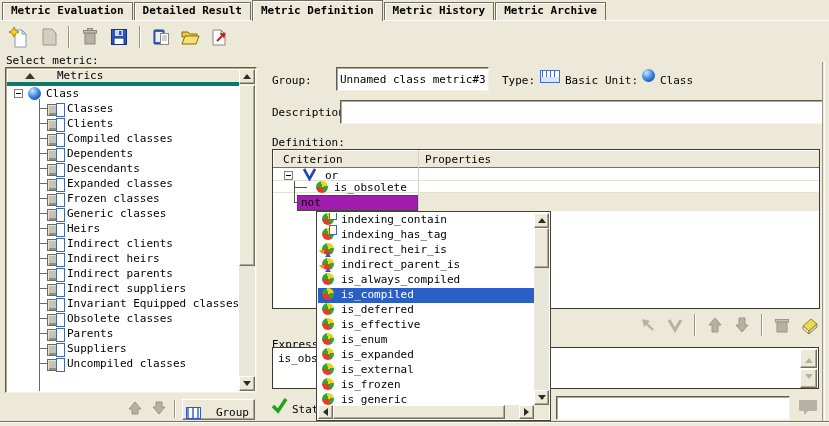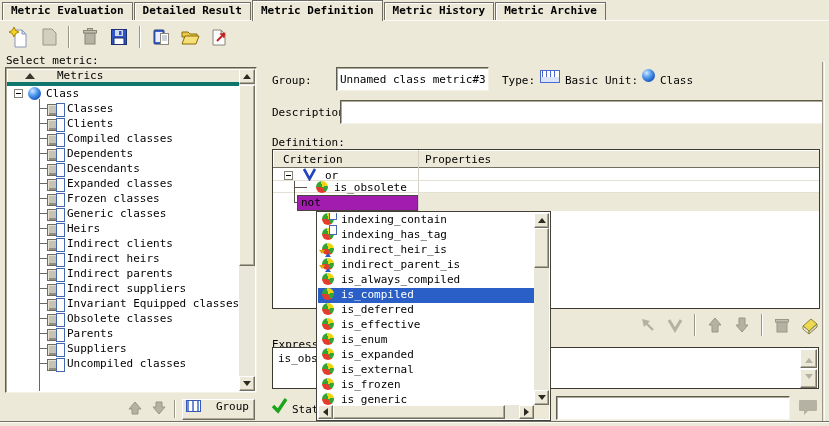--- a/index.html
+++ b/index.html
@@ -44,21 +44,21 @@
           background:radial-gradient(circle at 35% 30%,#cfe6ff,#4d97ec 40%,#1a56c0 75%,#0c3a90)}
   .micon{position:relative;width:17px;height:12px;flex:none}
   .micon::before{content:'';position:absolute;left:0;top:1px;width:10px;height:10px;background:#c6c2b4;
                  border:1px solid #6e6a5e;box-shadow:inset 1px 1px 0 #e6e2d4, inset -2px -2px 0 #918d7f}
   .micon::after{content:'';position:absolute;left:9px;top:0;width:7px;height:12px;background:#fff;border:1px solid #4668b0}
 
   
   #treeFooter{position:absolute;left:5px;top:397px;width:252px;height:24px;display:flex;align-items:center;justify-content:flex-end;gap:6px;padding-right:2px}
   .vsep{width:2px;height:18px;border-left:1px solid #9a9688;border-right:1px solid #fff}
   .raised{background:#ece9d8;border:1px solid;border-color:#fff #716f64 #716f64 #fff;box-shadow:inset -1px -1px 0 #aca894}
-  #groupBtn{height:21px;padding:0 5px 0 3px;display:flex;align-items:flex-start;gap:15px;cursor:default}
+  #groupBtn{height:21px;padding:0 5px 0 3px;display:flex;align-items:flex-end;gap:15px;cursor:default}
   .gridIcon{width:15px;height:12px;background:#fff;border:1px solid #3858b8;
             background-image:repeating-linear-gradient(90deg,#6f8cd8 0 2px,transparent 2px 5px)}
 
   
   .sbv{position:absolute;background:#e9e6da}
   .sbtn{position:absolute;display:flex;align-items:center;justify-content:center}
   .tri-u{width:0;height:0;border-left:4px solid transparent;border-right:4px solid transparent;border-bottom:5px solid #2c2a22}
   .tri-d{width:0;height:0;border-left:4px solid transparent;border-right:4px solid transparent;border-top:5px solid #2c2a22}
   .tri-l{width:0;height:0;border-top:4px solid transparent;border-bottom:4px solid transparent;border-right:5px solid #2c2a22}
   .tri-r{width:0;height:0;border-top:4px solid transparent;border-bottom:4px solid transparent;border-left:5px solid #2c2a22}

